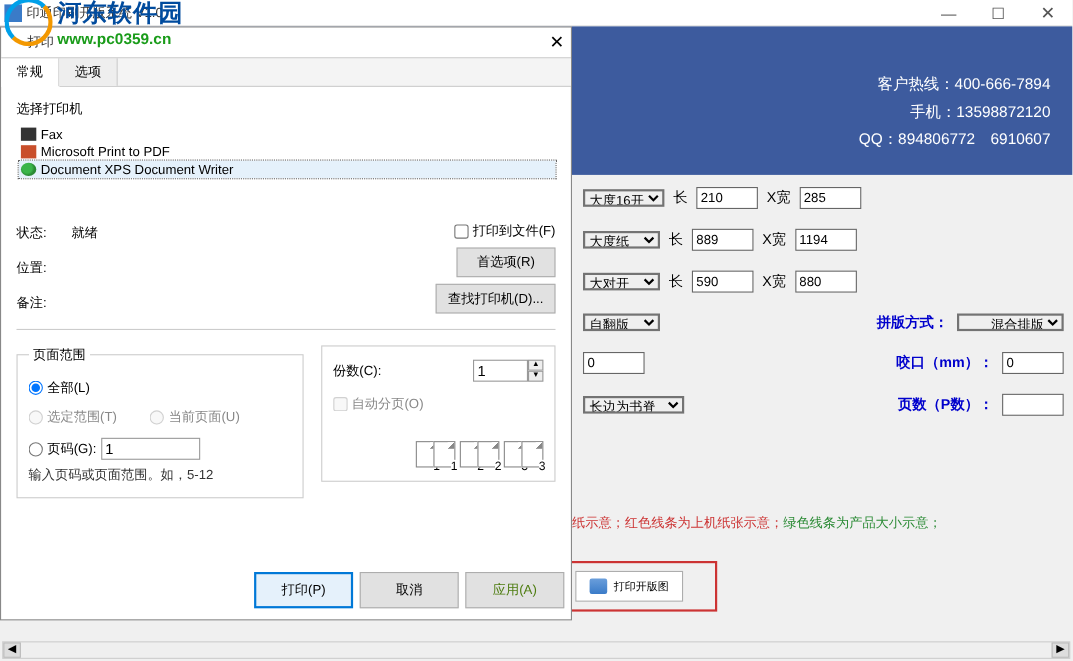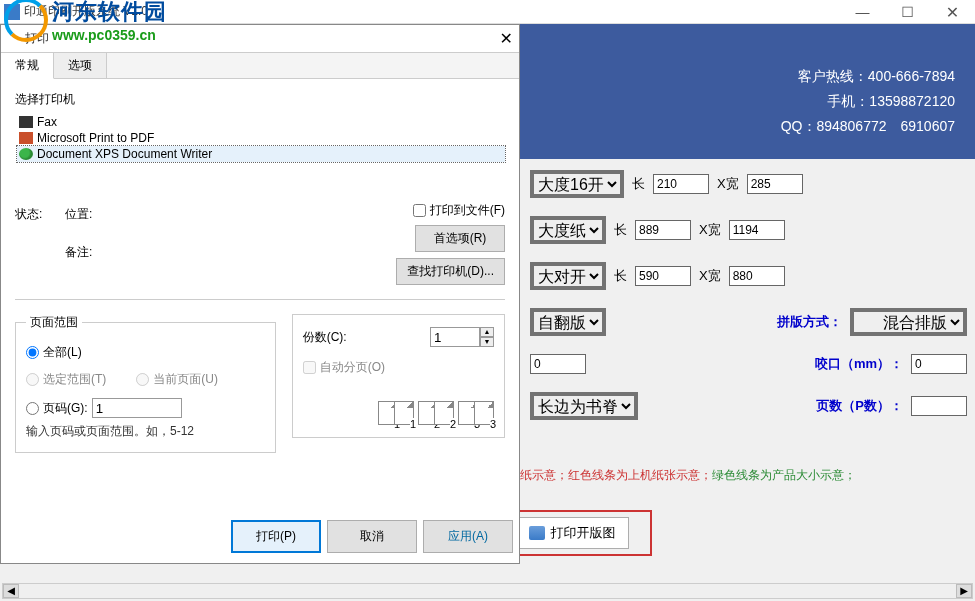--- a/index.html
+++ b/index.html
@@ -54,34 +54,34 @@
 .spinbox { display:flex; align-items:center; }
 .spinbox input { width: 50px; height:20px; border:1px solid #999; text-align:left; padding:1px 3px;}
 .spinbox .spin-btns { display:flex; flex-direction:column; }
 .spinbox .spin-btns span { width:14px; height:10px; border:1px solid #999; font-size:7px; line-height:8px; text-align:center; background:#eee; }
 .page-icons { display:flex; gap:4px; justify-content:flex-end; margin-top:24px;}
 .page-icons .pic { width:20px; height:24px; border:1px solid #888; background:#fff; position:relative; font-size:10px;}
 .page-icons .pic::before { content:""; position:absolute; top:0; right:0; width:6px; height:6px; background:linear-gradient(135deg,#fff 50%,#888 50%);}
 .page-icons .pic span { position:absolute; bottom:-6px; right:-3px; font-size:11px; background:#fff;}
 .btn-row { display:flex; gap:6px; justify-content:flex-end; padding-right:6px; position:absolute; bottom:10px; left:16px; right:0;}
 .btn-row .btn { min-width:90px; padding:6px 12px; }
-.btn.disabled { color:#0369a1; }
+.btn.disabled { color:#4d7c0f; }
 .main-form { position:absolute; top:170px; left:530px; right:8px; display:flex; flex-direction:column; gap:18px; z-index:50; }
 .form-row { display:flex; align-items:center; gap:8px; white-space:nowrap;}
-.form-row select { border:4px solid #737373; height:28px; min-width:70px; font-size:16px;}
+.form-row select { border:2px solid #737373; height:16px; min-width:70px; font-size:12px;}
 .form-row input[type=text] { border:1px solid #666; height:20px; width:56px; padding:0 3px; font-size:12px;}
 .form-row .widein { width:80px; }
 .form-row .lbl { font-size:13px; color:#000; white-space:nowrap;}
 .form-row .bluelbl { color:#0000cc; font-weight:bold; font-size:13px;}
 .two-col { display:flex; justify-content:space-between; align-items:center; }
 .hint-line { position:absolute; top:467px; left:520px; right:10px; font-size:12px; }
 .hint-line .red { color:#cc3333; }
 .hint-line .green { color:#2a8a34; }
 .print-layout-area { position:absolute; top:510px; left:492px; width:160px; height:46px; border:2px solid #cc3333; display:flex; align-items:center; justify-content:center; gap:6px; z-index:60; background:transparent;}
-.print-layout-btn { display:flex; align-items:center; gap:6px; background:#fff; border:1px solid #adadad; padding:6px 12px; font-size:13px; cursor:pointer;}
+.print-layout-btn { display:flex; align-items:center; gap:6px; background:#fff; border:1px solid #adadad; padding:6px 12px; font-size:10px; cursor:pointer;}
 .print-layout-btn .pli { width:16px; height:14px; background:linear-gradient(#6a9edb,#3a7bc8); border-radius:2px;}
 .bottom-scroll { position:absolute; bottom:2px; left:2px; right:2px; height:16px; background:#efefef; border:1px solid #ccc; display:flex; justify-content:space-between;}
 .bottom-scroll .sb { width:16px; background:#ddd; border:1px solid #bbb; text-align:center; font-size:10px; line-height:12px;}
 </style>
 </head>
 <body>
 
 <div class="titlebar">
   <div class="icon"></div>
   <div class="title">印通印刷开版系统 V1.0</div>
@@ -129,20 +129,21 @@
           <span>Microsoft Print to PDF</span>
         </div>
       <div class="printer-item selected">
           <span class="pi-icon xps-i"></span>
           <span>Document XPS Document Writer</span>
         </div>
     </div>
 
     <div class="status-table">
       <div>状态:</div>
+      <div>就绪</div>
       <div class="right-col">
         <label class="check-row">
             <input type="checkbox" style="">
             <span>打印到文件(F)</span>
           </label>
         <button class="btn">首选项(R)</button>
         <button class="btn">查找打印机(D)...</button>
       </div>
       <div>位置:</div>
       <div></div>

